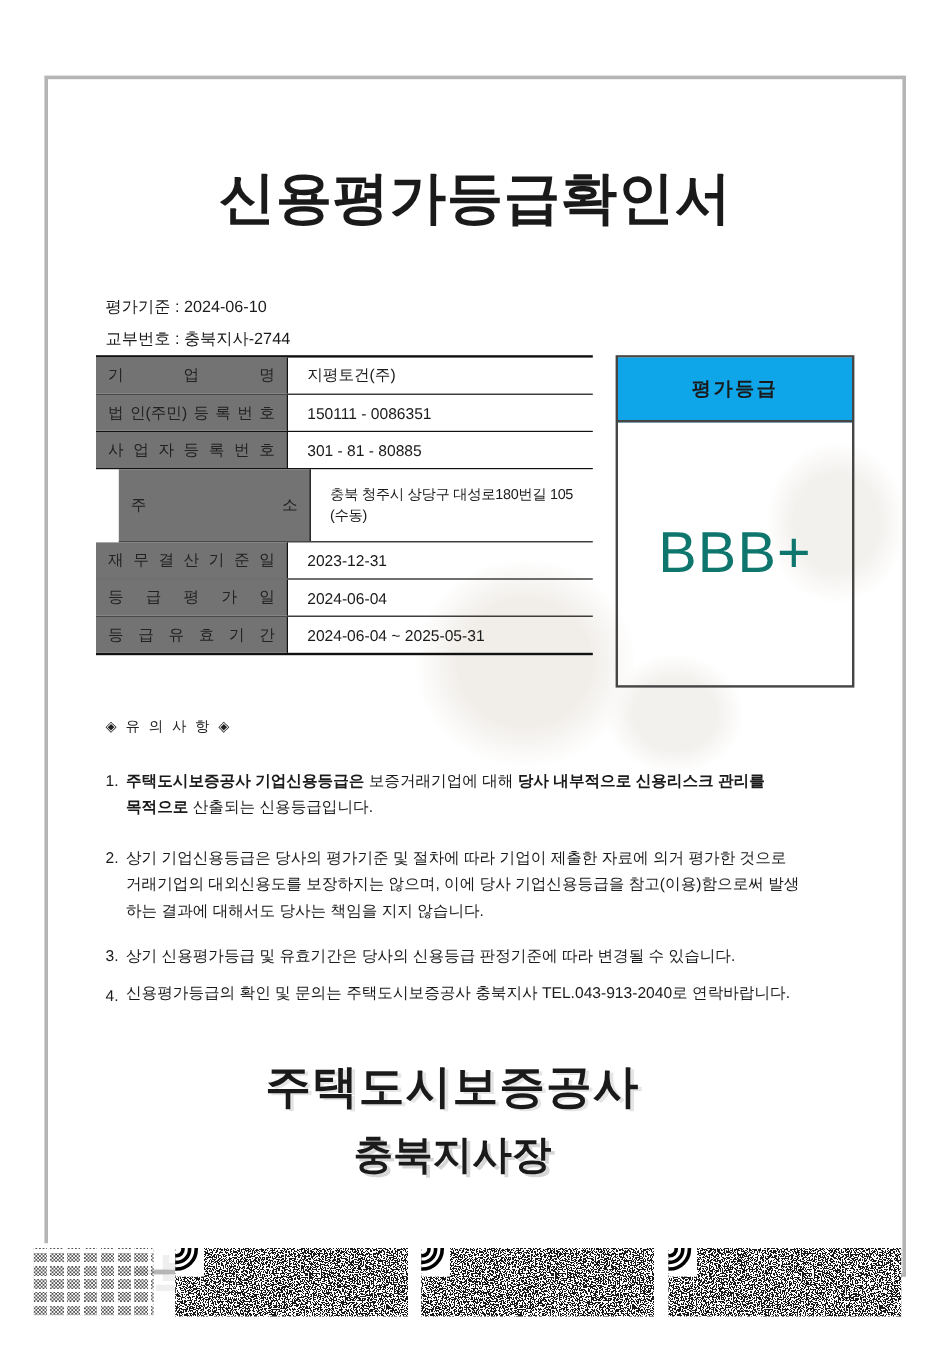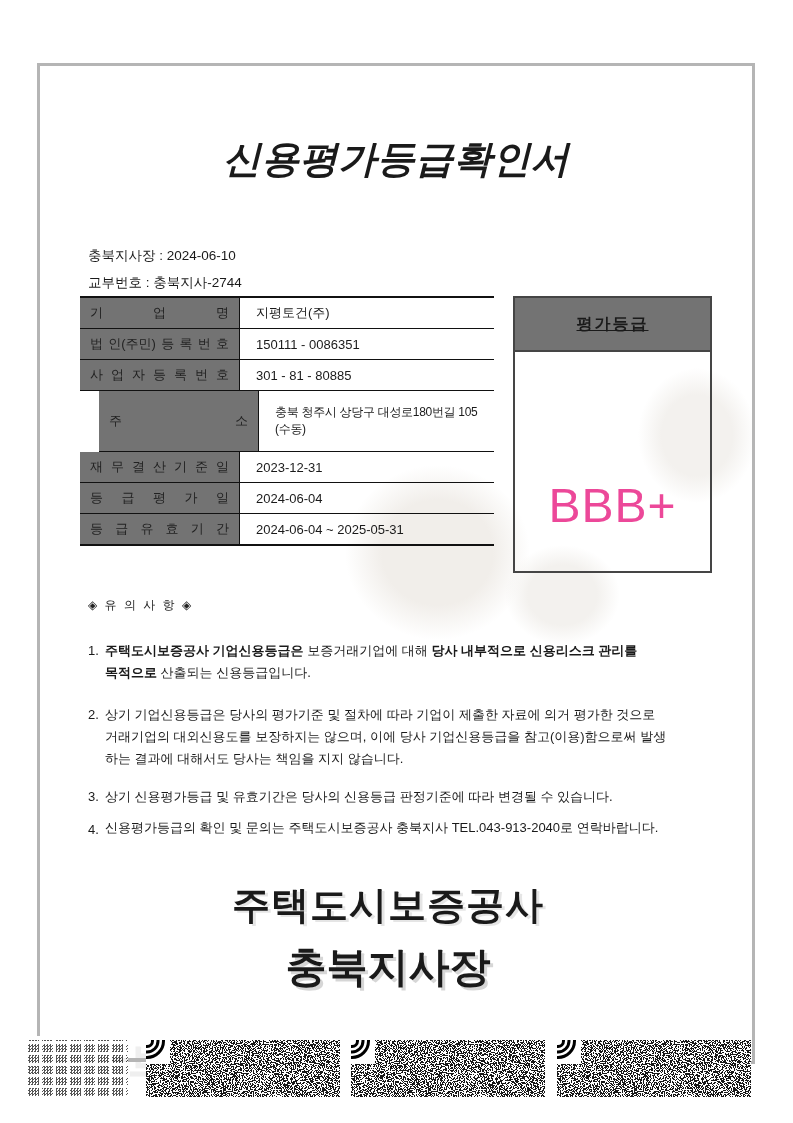--- a/index.html
+++ b/index.html
@@ -18,21 +18,21 @@
   .blob{position:absolute; border-radius:50%; z-index:0;}
   .blob1{left:345px; top:465px; width:185px; height:175px;
     background:radial-gradient(closest-side,#f1eeea 60%,rgba(241,238,234,0));}
   .blob2{left:638px; top:368px; width:118px; height:135px;
     background:radial-gradient(closest-side,#f3f1ee 60%,rgba(243,241,238,0));}
   .blob3{left:505px; top:545px; width:115px; height:100px;
     background:radial-gradient(closest-side,#f3f1ee 60%,rgba(243,241,238,0));}
 
   .doc-title{
     position:absolute; left:80px; top:134px; width:632px; text-align:center;
-    font-size:38px; font-weight:700; letter-spacing:0.5px; z-index:2;font-style:italic;
+    font-size:47px; font-weight:700; letter-spacing:0.5px; z-index:2;
   }
   .issue{position:absolute; left:88px; top:242px; font-size:13.5px; line-height:27px; z-index:2;}
   .issue .row{white-space:pre;}
 
   
   .company-table{
     position:absolute; left:80px; top:296px; width:414px;
     border-top:2px solid #111; border-bottom:2px solid #111;
     box-sizing:border-box; z-index:2;
   }
@@ -50,46 +50,46 @@
   .ct-value{flex:1; display:flex; align-items:center; padding-left:16px; font-size:13px;}
   .ct-value span{white-space:pre-line;}
   .ct-value .addr{font-size:12px; letter-spacing:-0.3px;}
 
   
   .rating-box{
     position:absolute; left:513px; top:296px; width:199px; height:277px;
     border:2px solid #454545; box-sizing:border-box; background:transparent; z-index:2;
   }
   .rating-header{
-    height:52px; background:#737373; border-bottom:2px solid #454545;
+    height:52px; background:#0ea5e9; border-bottom:2px solid #454545;
     display:flex; align-items:center; justify-content:center;
-    font-size:16px; font-weight:700; letter-spacing:2px;text-decoration:underline;
+    font-size:16px; font-weight:700; letter-spacing:2px;
   }
   .rating-grade{
     height:219px; display:flex; align-items:center; justify-content:center;
-    font-size:48px; letter-spacing:1px; color:#ec4899;margin-top:44px;
+    font-size:48px; letter-spacing:1px; color:#0f766e;
   }
 
   
   .notices{position:absolute; left:88px; top:597px; width:650px; font-size:13px; z-index:2;}
   .notices-header{font-size:12px; letter-spacing:2px; color:#222;}
   .notice-item{display:flex; line-height:1.7;}
   .ni-1{margin-top:26px;}
   .ni-2{margin-top:20px;}
   .ni-3{margin-top:16px;}
   .ni-4{margin-top:8px;}
   .notice-item .no{width:17px; flex:none;}
   .notice-item.low .no{align-self:flex-end; transform:translateY(2px);}
   .notice-text{flex:1; white-space:pre-wrap;}
   .notice-text b{font-weight:700;}
 
   
-  .footer{position:absolute; left:80px; top:880px; width:616px; text-align:center; font-weight:700; z-index:2;}
+  .footer{position:absolute; left:69px; top:880px; width:616px; text-align:center; font-weight:700; z-index:2;}
   .footer-org{font-size:38px; letter-spacing:1px; text-shadow:3px 2px 0 rgba(0,0,0,0.10);}
-  .footer-signer{font-size:41px; margin-top:9px; text-shadow:3px 3px 0 rgba(0,0,0,0.16);}
+  .footer-signer{font-size:33px; margin-top:9px; text-shadow:3px 3px 0 rgba(0,0,0,0.16);}
 
   
   .cover{position:absolute; left:25px; top:1036px; width:723px; height:66px; background:#fff; z-index:2;}
   .connector{position:absolute; left:112px; top:1058px; width:36px; height:4px; background:#b5b5b5; z-index:3;}
   .grid-stamp{
     position:absolute; left:28px; top:1040px; width:100px; height:56px; z-index:3; opacity:.8;
     background:
       repeating-linear-gradient(90deg, rgba(255,255,255,0) 0 11px, #fff 11px 14px),
       repeating-linear-gradient(0deg, rgba(255,255,255,0) 0 8px, #fff 8px 11px),
       repeating-conic-gradient(#2b2b2b 0% 25%, #fff 0% 50%);
@@ -123,21 +123,21 @@
 
   <div class="blob blob1"></div>
   <div class="blob blob2"></div>
   <div class="blob blob3"></div>
 
   <div class="frame"></div>
 
   <div class="doc-title">신용평가등급확인서</div>
 
   <div class="issue">
-    <div class="row"><span>충북지사장 : </span><span>2024-06-10</span></div>
+    <div class="row"><span>평가기준 : </span><span>2024-06-10</span></div>
     <div class="row"><span>교부번호 : </span><span>충북지사-2744</span></div>
   </div>
 
   <div class="company-table">
     <div class="ct-row r-sm">
       <div class="ct-label">기 업 명</div>
       <div class="ct-value">
           <span>지평토건(주)</span>
         </div>
     </div>

